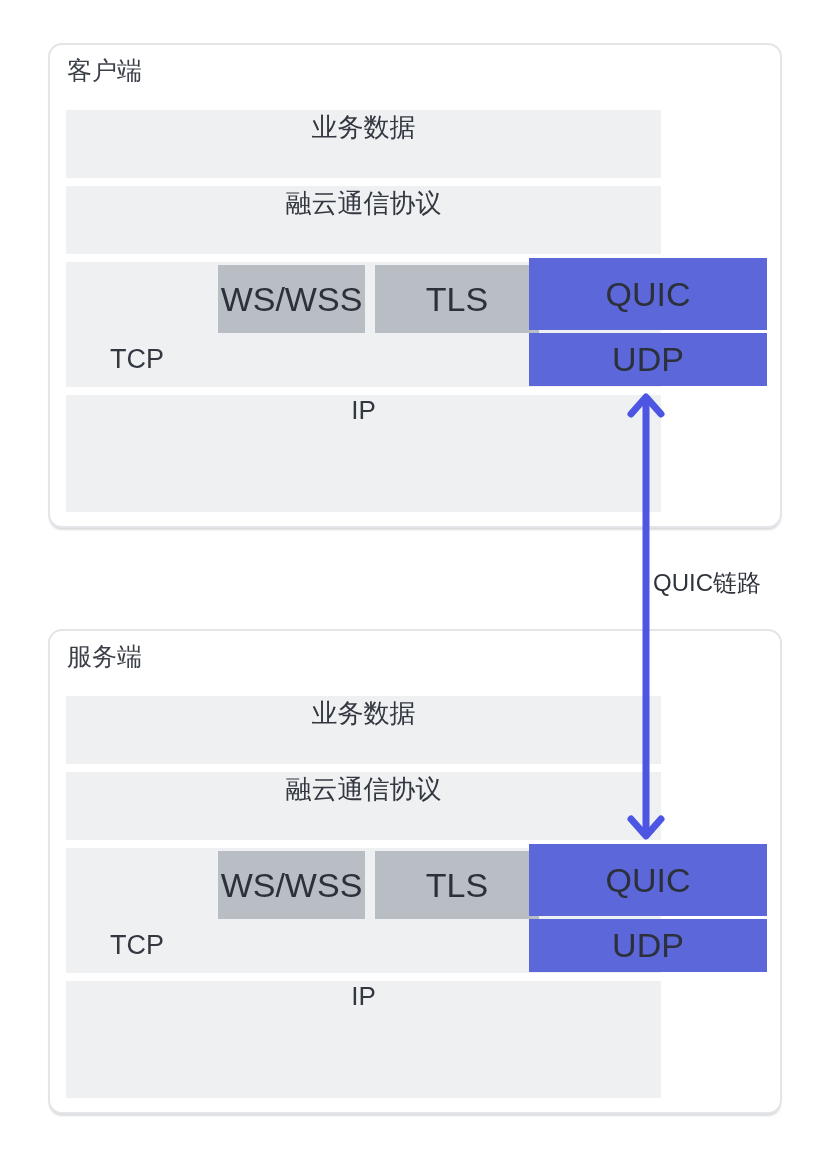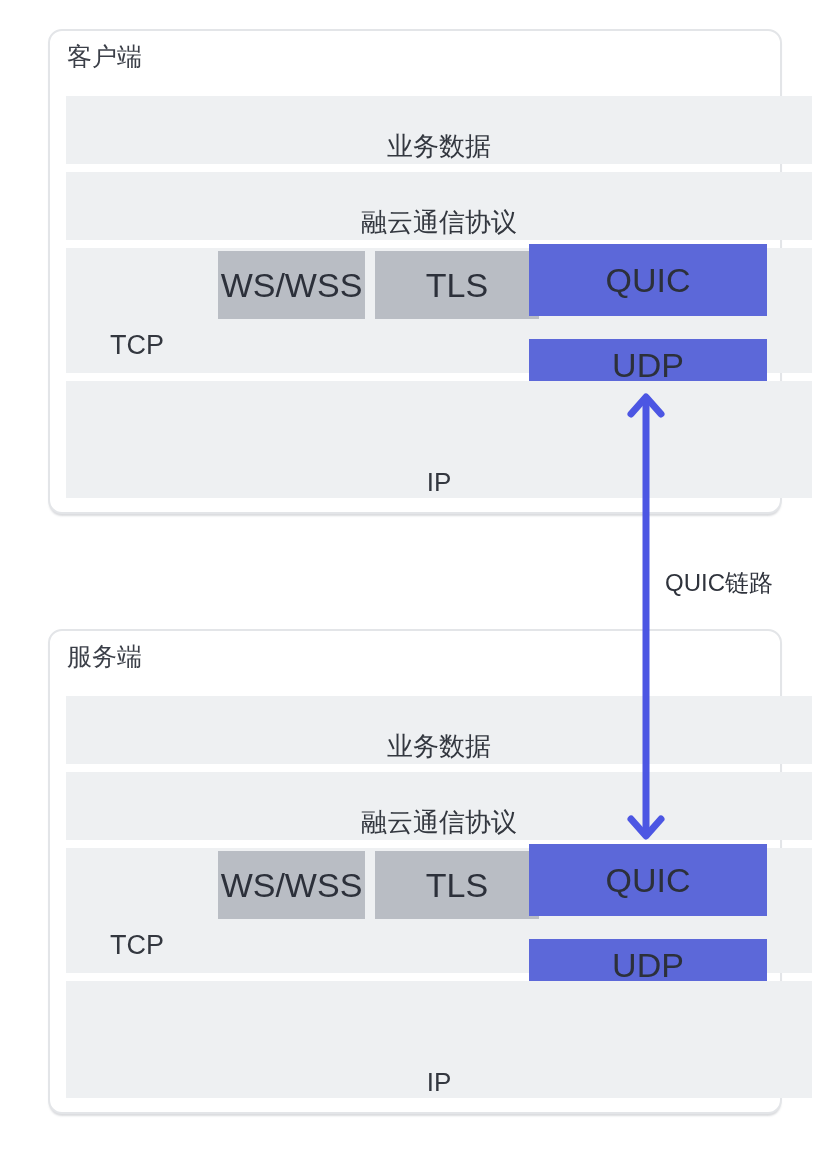--- a/index.html
+++ b/index.html
@@ -25,40 +25,40 @@
   .stack{
     position:absolute;
     left:48px;
     width:734px;
     height:485px;
     background:#ffffff;
     border:2px solid var(--box-border);
     border-radius:14px;
     box-shadow:0 3px 2px -1px rgba(150,153,160,0.35);
   }
-  .stack-client{top:29px;padding-left:30px;}
+  .stack-client{top:43px;padding-left:30px;}
   .stack-server{top:629px;text-decoration:underline;}
 
   .stack-title{
     position:absolute;
     left:17px;
     top:10px;
     font-size:25px;
     line-height:30px;
     color:#3b3f48;
   }
 
   
   .row{
     position:absolute;
     left:16px;
-    width:746px;
+    width:595px;
     background:var(--layer-bg);
     display:flex;
-    align-items:flex-end;
+    align-items:flex-start;
     justify-content:center;
     font-size:26px;
   }
   .row-business{top:65px;height:68px;}
   .row-protocol{top:141px;height:68px;}
   .row-tcp{top:217px;height:125px;}
   .row-ip{top:350px;height:117px;}
 
   .tcp-label{
     position:absolute;
@@ -74,39 +74,38 @@
     position:absolute;
     display:flex;
     align-items:center;
     justify-content:center;
     font-size:34px;
     color:#2c303a;
   }
   .subbox-ws {left:168px;top:220px;width:147px;height:68px;background:var(--sub-bg);}
   .subbox-tls{left:325px;top:220px;width:164px;height:68px;background:var(--sub-bg);}
   .subbox-quic{left:479px;top:213px;width:238px;height:72px;background:var(--quic-bg);}
-  .subbox-udp {left:479px;top:288px;width:238px;height:53px;background:var(--quic-bg);margin-top:20px;}
+  .subbox-udp {left:479px;top:288px;width:238px;height:53px;background:var(--quic-bg);}
 
   
   .link-arrow{
     position:absolute;
     left:622px;
     top:390px;
     width:48px;
     height:456px;
   }
   .link-label{
     position:absolute;
     left:653px;
     top:568px;
     font-size:24px;
     line-height:30px;
     color:#2f333c;
     white-space:nowrap;
-    margin-left:12px;
   }
 </style>
 </head>
 <body>
 
 <div class="stage">
 
   <div class="stack stack-client">
     <div class="stack-title">客户端</div>
 

